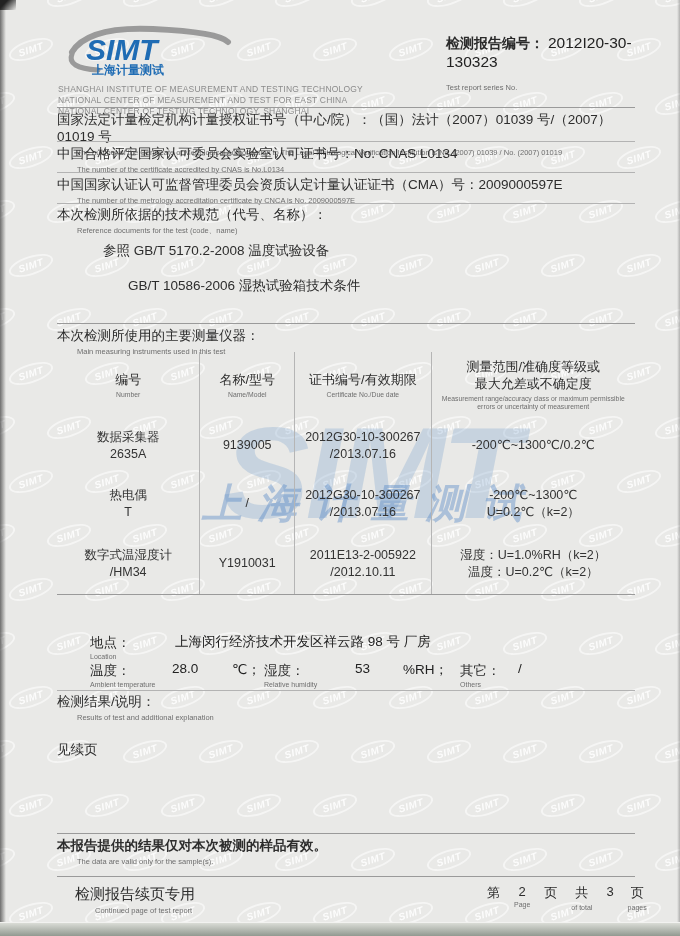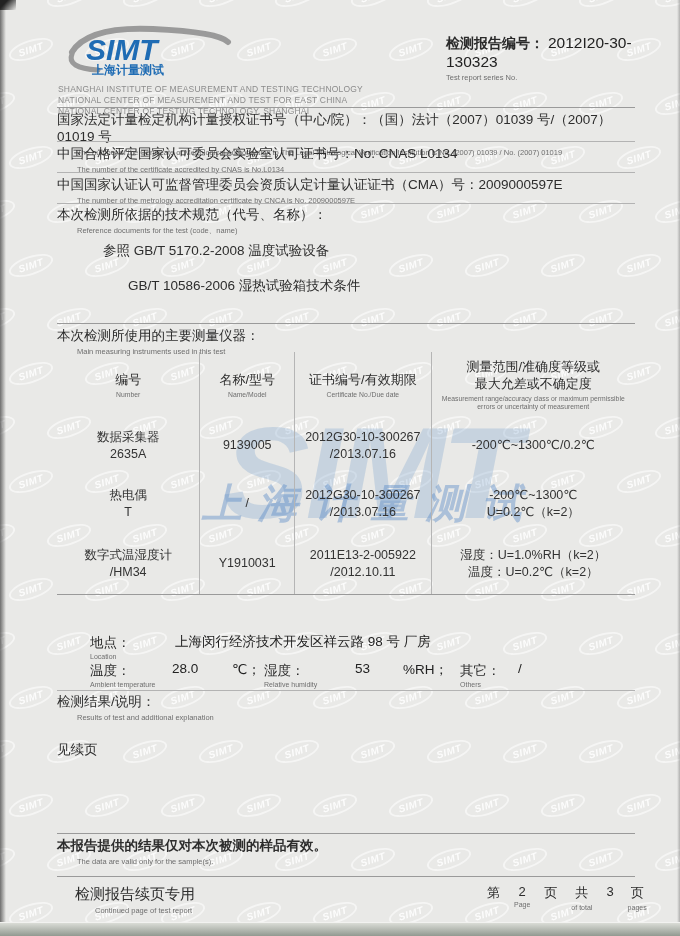--- a/index.html
+++ b/index.html
@@ -24,21 +24,21 @@
   .cn{font-size:13.5px;color:#2d2d2d;line-height:1.25;}
   .en{font-size:7.5px;color:#6e6e6e;line-height:1.2;margin-top:2px;padding-left:20px;}
   .rule{position:absolute;z-index:2;left:57px;width:578px;border-top:1px solid #9a9a9a;height:0;}
   .rule.light{border-top-color:#b3b3b3;}
 
   
   #org-lines{margin-top:4px;}
   #org-lines div{font-size:8.5px;color:#8c8c8c;line-height:1.32;letter-spacing:0.2px;}
   #report-no .lbl{font-size:14px;font-weight:600;color:#2a2a2a;}
   #report-no .val{font-size:15.5px;color:#222;margin-left:4px;}
-  #report-no .cap{font-size:7.5px;color:#6e6e6e;margin-top:2px;}
+  #report-no .cap{font-size:7.5px;color:#6e6e6e;margin-top:12px;}
 
   
   #inst-table{position:absolute;z-index:2;left:57px;top:352px;width:578px;display:grid;
     grid-template-columns:24.8% 16.4% 23.6% 35.2%;grid-template-rows:66px 56px 60px 60px;}
   #inst-table .cell{display:flex;flex-direction:column;justify-content:center;align-items:center;
     text-align:center;padding:1px 3px;box-sizing:border-box;}
   #inst-table .cb{border-right:1px solid #b5b5b5;}
   #inst-table .h-cn{font-size:13px;color:#2d2d2d;line-height:1.3;}
   #inst-table .h-en{font-size:6.8px;color:#6e6e6e;line-height:1.15;margin-top:2px;}
   #inst-table .b-line{font-size:12.5px;color:#333;line-height:1.4;}

